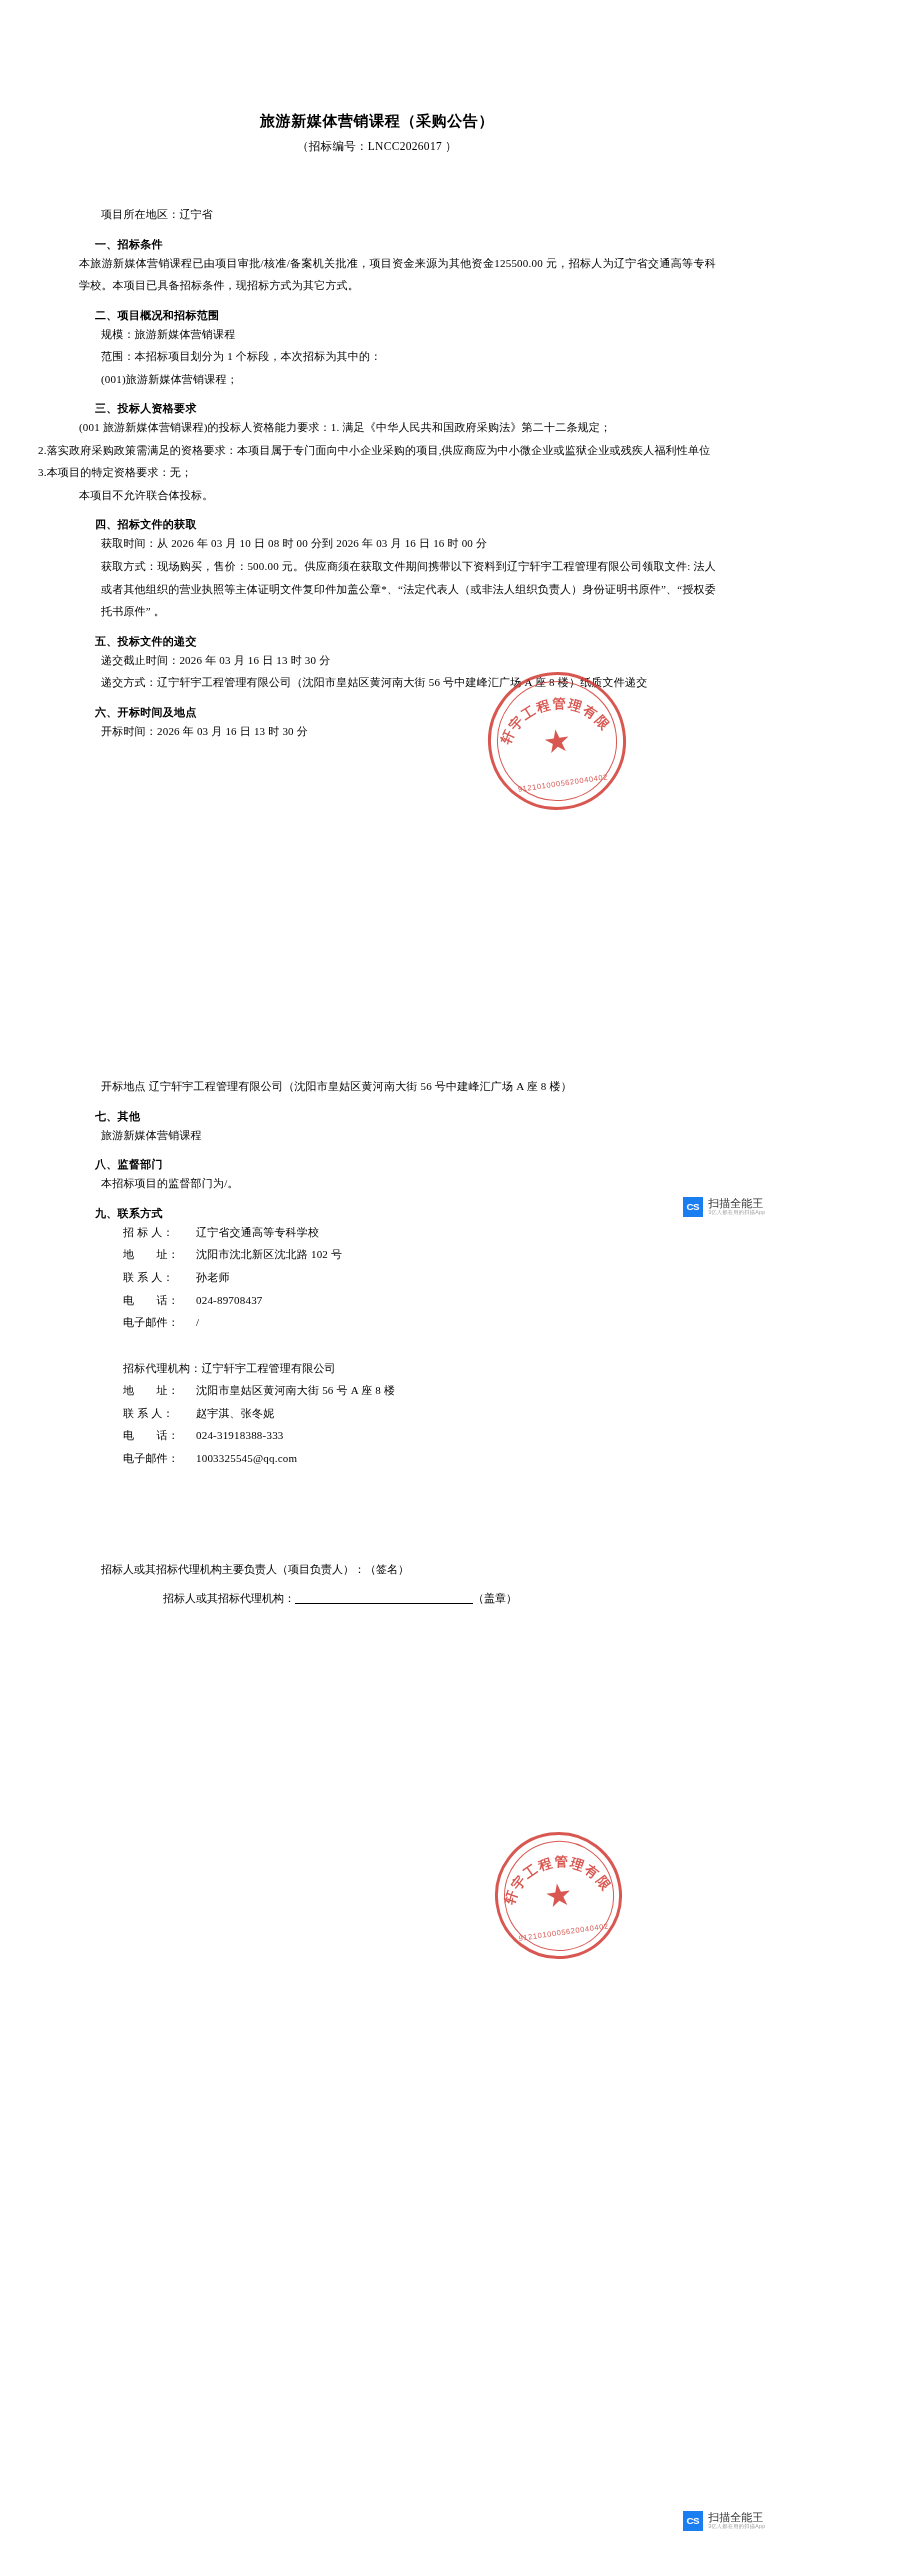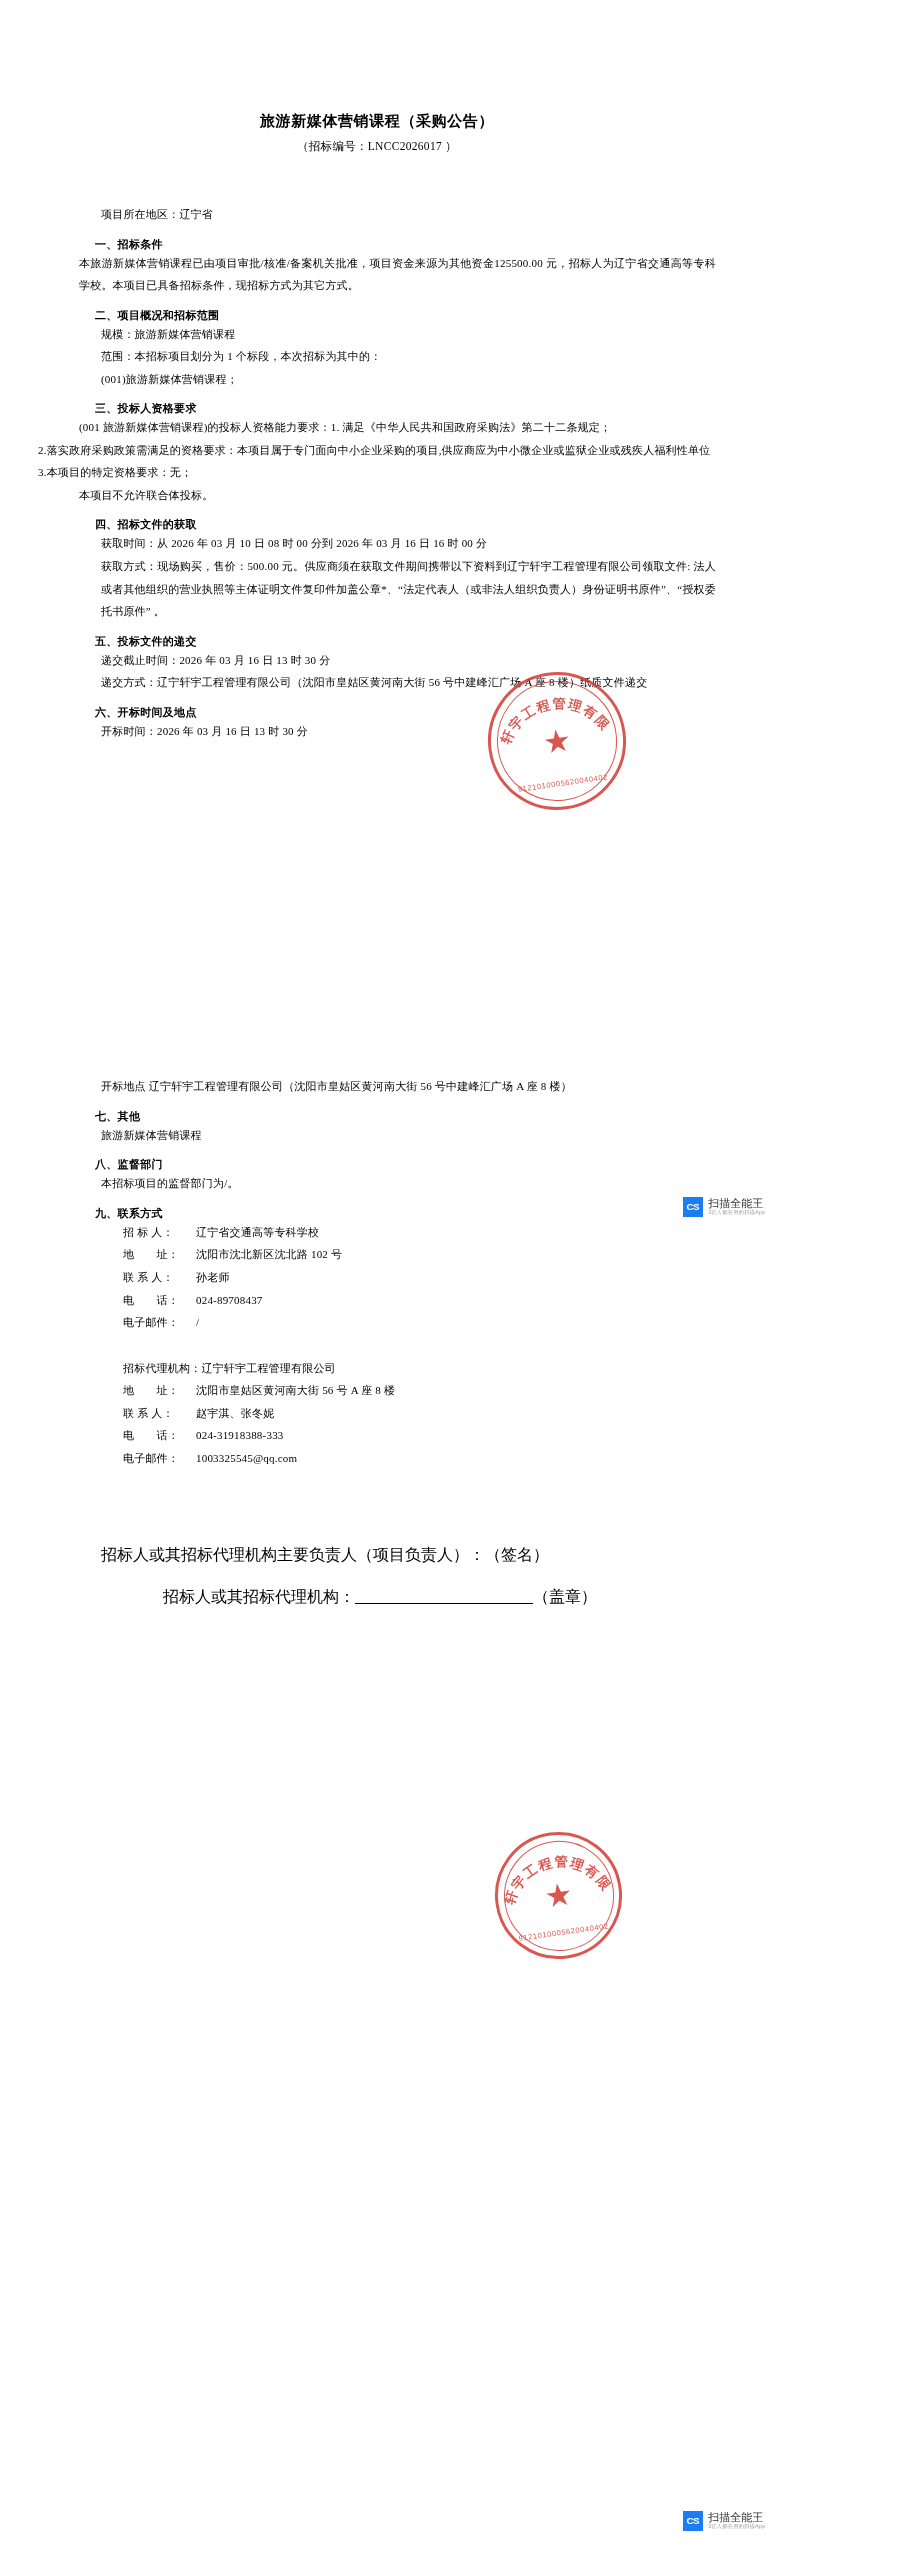--- a/index.html
+++ b/index.html
@@ -169,22 +169,22 @@
     font-family: "Liberation Sans", sans-serif;
     font-size: 5.2px;
     color: #9a9a9a;
     line-height: 1.15;
     letter-spacing: 0.3px;
   }
   .cam1 { left: 683px; top: 1197px; }
   .cam2 { left: 683px; top: 2511px; }
 
   .signature-block {
-    margin-top: 65px;
-    font-size: 16px;
+    margin-top: 86px;
+    font-size: 11px;
     line-height: 2.6;
   }
   .sig-line {
     padding-left: 63px;
   }
   .sig-line2 {
     padding-left: 125px;
   }
   .underline-space {
     display: inline-block;

